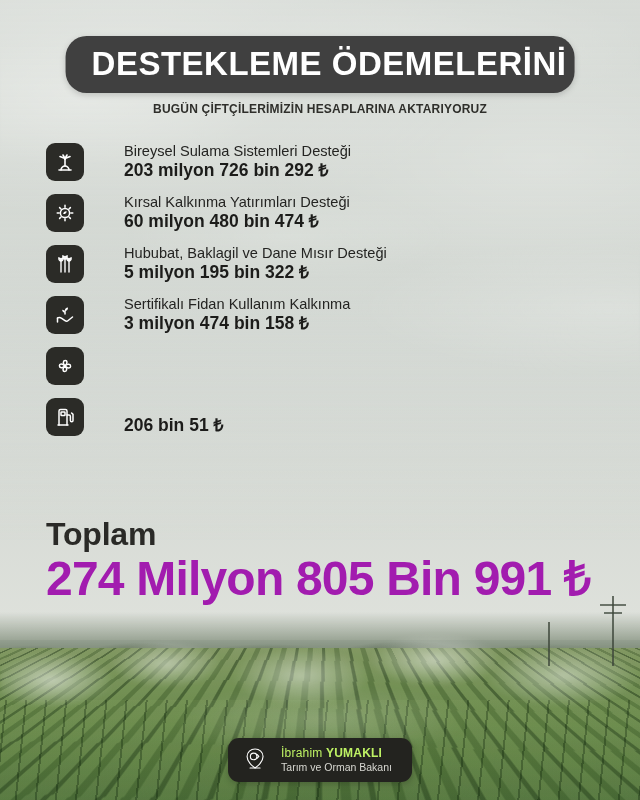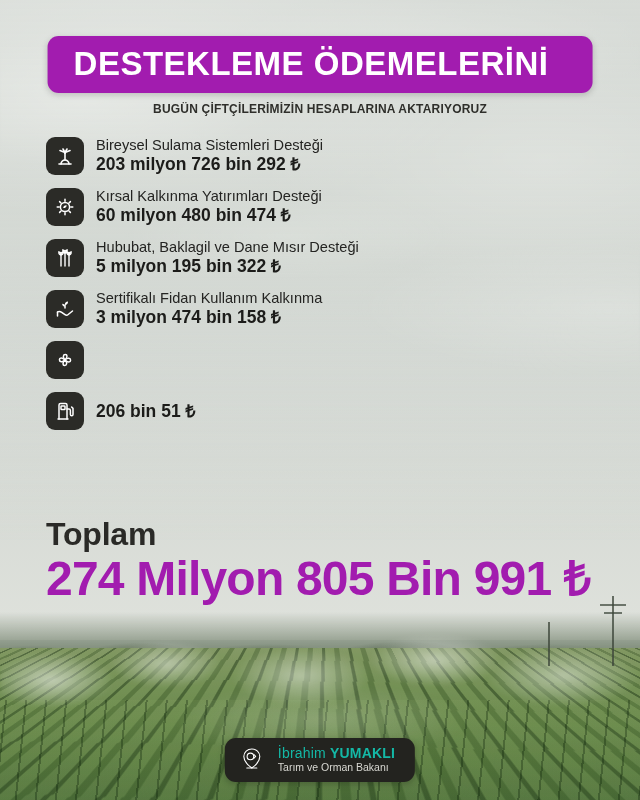--- a/index.html
+++ b/index.html
@@ -100,23 +100,23 @@
   .bg-haze {
     position: absolute; left: 0; top: 0; width: 640px; height: 540px;
     background: linear-gradient(180deg, rgba(228,231,226,0.70) 0%, rgba(222,226,220,0.55) 45%, rgba(210,216,208,0.10) 100%);
   }
 
   
   .content { position: absolute; left: 0; top: 0; width: 640px; height: 800px; }
 
   .title-wrap {
     position: absolute; left: 50%; top: 36px; transform: translateX(-50%);
-    background: #a21caf;
-    border-radius: 11px;
-    padding: 11px 44px 13px 26px;
+    background: #404040;
+    border-radius: 21px;
+    padding: 11px 8px 13px 26px;
     box-shadow: 0 2px 6px rgba(0,0,0,0.18);
   }
   .title-wrap .title {
     color: #ffffff;
     font-size: 33px;
     font-weight: bold;
     letter-spacing: 0.5px;
     line-height: 1;
     white-space: nowrap;
   }
@@ -127,23 +127,24 @@
     font-size: 12px;
     font-weight: bold;
     letter-spacing: 0.2px;
   }
 
   .list {
     position: absolute; left: 46px; top: 131px; width: 548px;
   }
   .row {
     display: flex;
-    align-items: center;
+    align-items: flex-end;
     height: 50px;
     margin-bottom: 1px;
+    gap: 28px;
   }
   .badge {
     width: 38px; height: 38px;
     flex: 0 0 38px;
     background: #2b2b27;
     border-radius: 9px;
     display: flex; align-items: center; justify-content: center;
     margin-right: 12px;
   }
   .badge svg { display: block; }
@@ -189,22 +190,22 @@
     display: flex; align-items: center;
     box-shadow: 0 2px 6px rgba(0,0,0,0.22);
   }
   .footer .crest {
     width: 30px; height: 30px; margin-right: 11px;
     flex: 0 0 30px;
     display: flex; align-items: center; justify-content: center;
   }
   .footer-texts { display: flex; flex-direction: column; }
   .footer-name {
-    color: #14b8a6;
-    font-size: 14px;
+    color: #bef264;
+    font-size: 12px;
     line-height: 15px;
     letter-spacing: 0.2px;
   }
   .footer-name b { font-weight: bold; }
   .footer-role {
     color: #d8d8d2;
     font-size: 10.5px;
     line-height: 13px;
   }
 </style>

